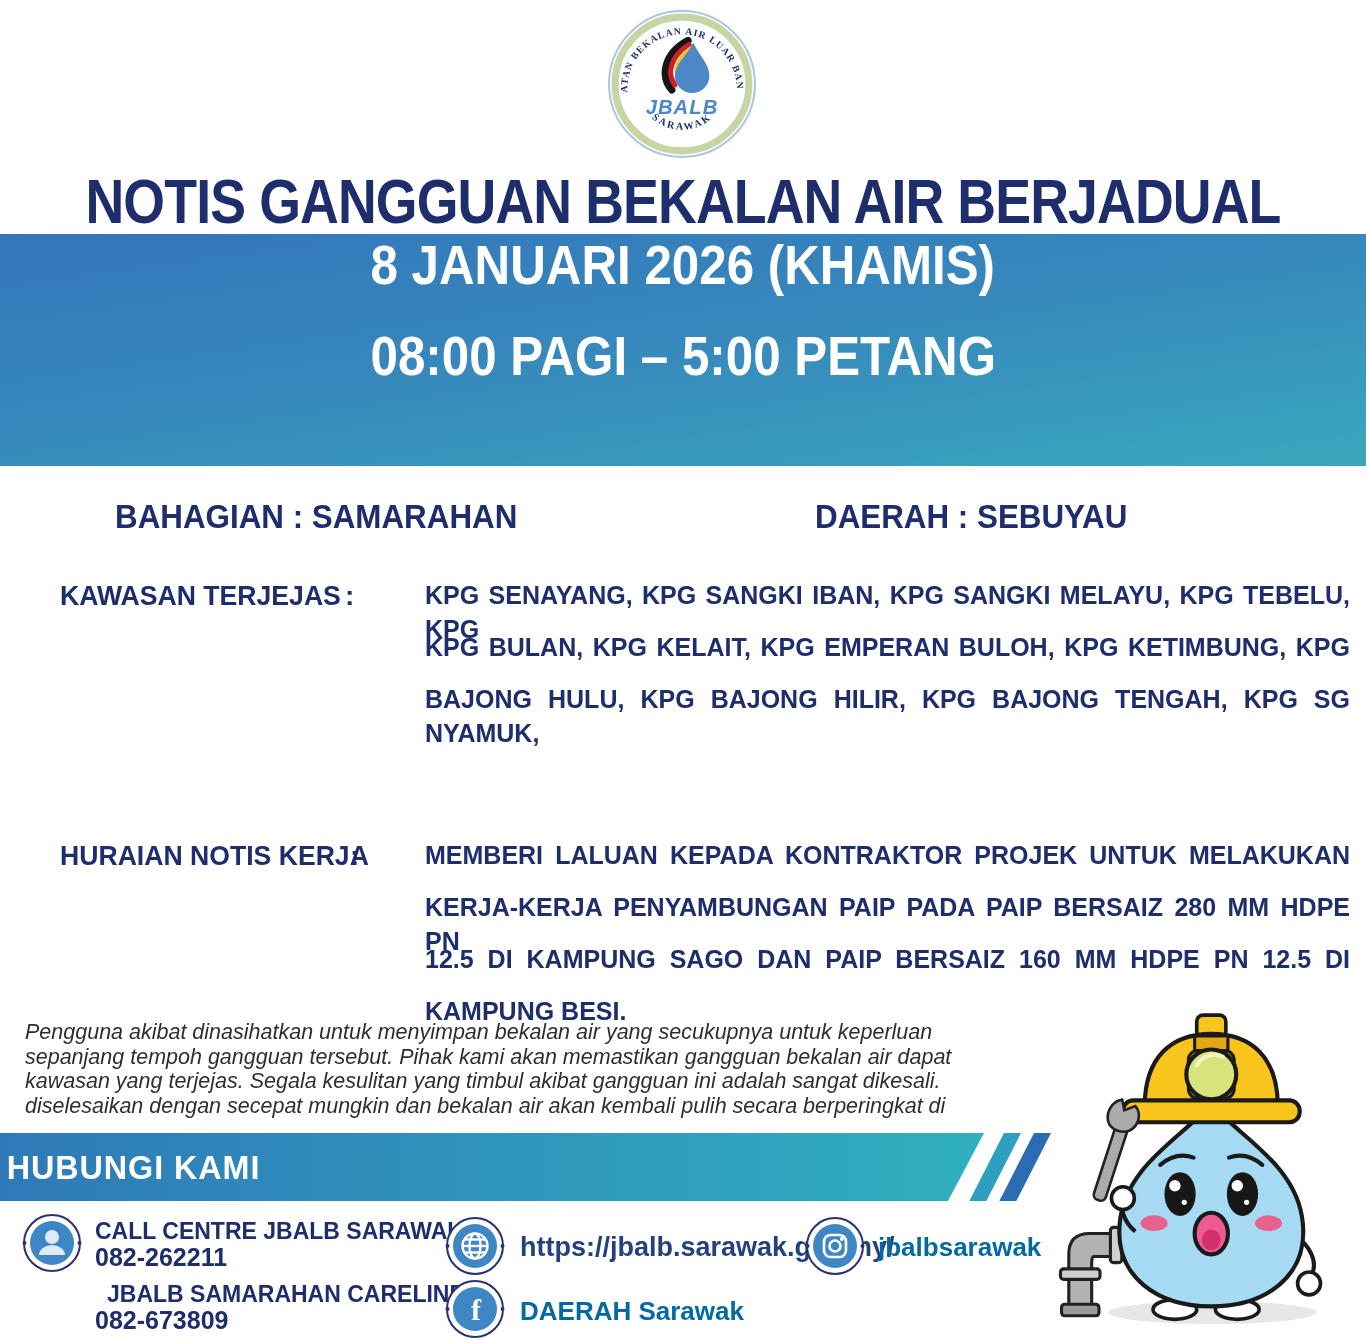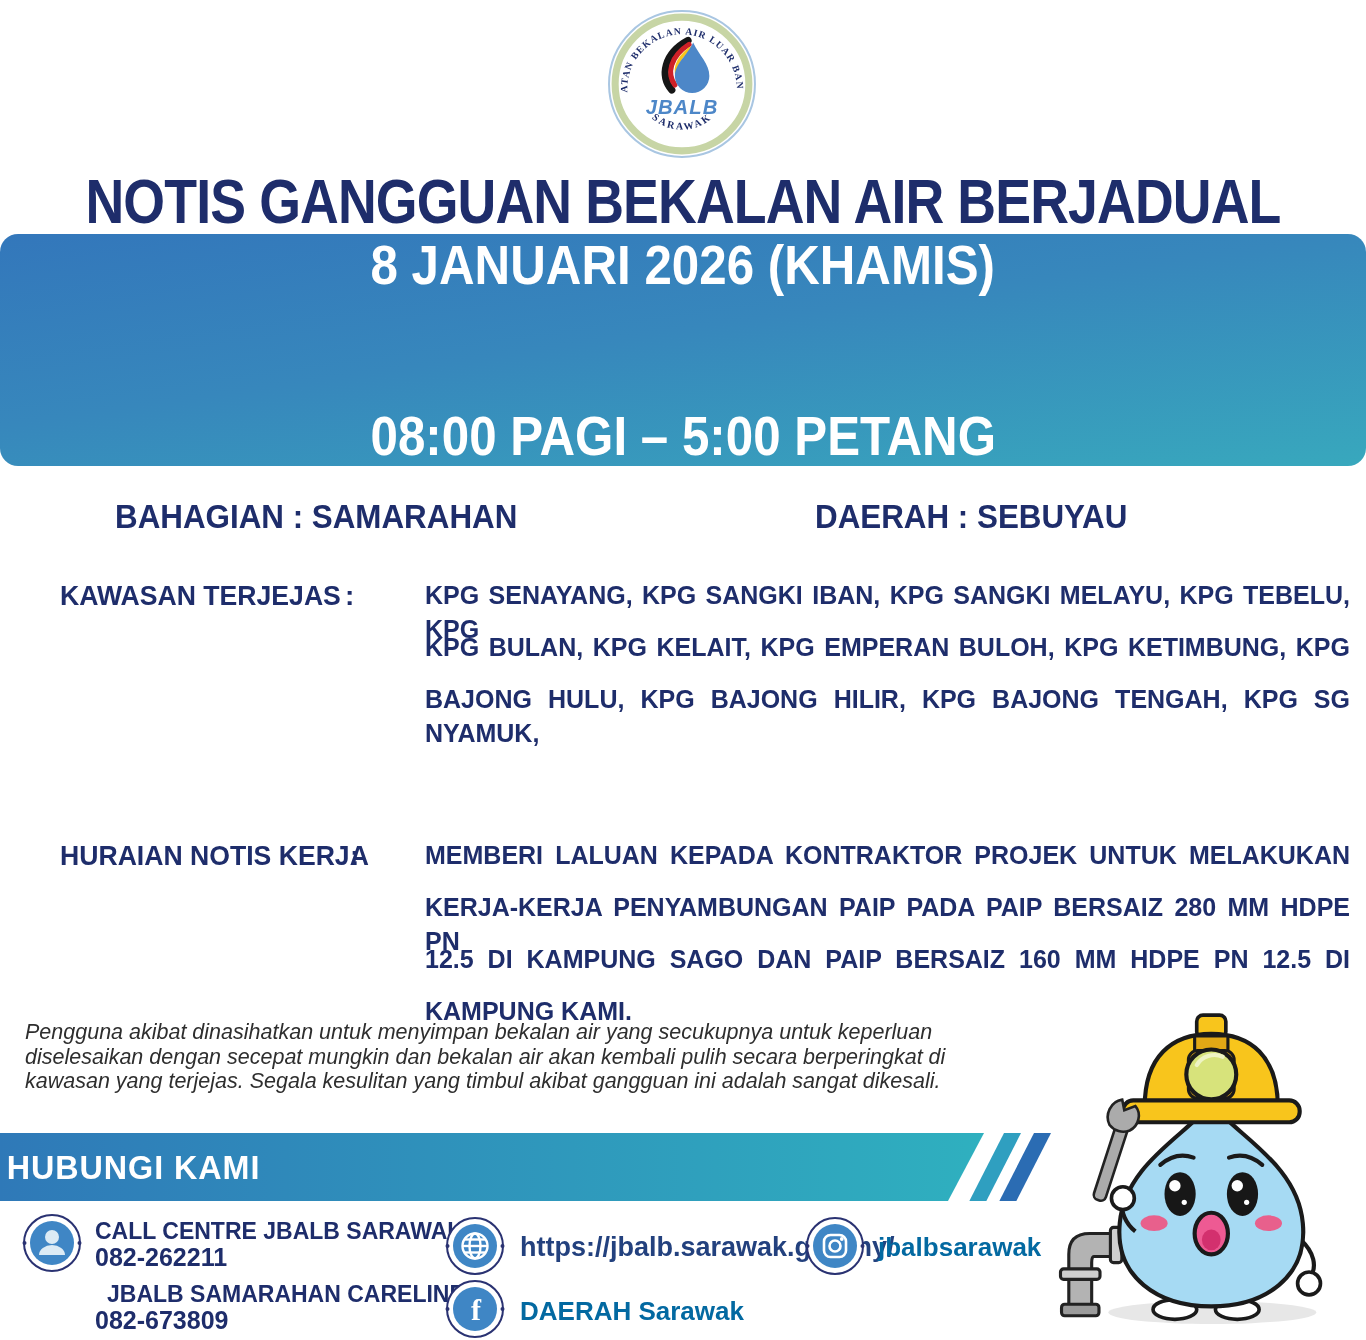--- a/index.html
+++ b/index.html
@@ -16,21 +16,21 @@
   .main-title{
     left:0;top:166px;width:1366px;text-align:center;
     font-size:61px;font-weight:bold;color:#1e2d6b;
     transform:scaleX(0.88) scaleY(1.04);letter-spacing:-1px;white-space:nowrap;
   }
 
   
   .banner{
     left:0;top:234px;width:1366px;height:232px;
     background:linear-gradient(172deg,#3377bb 0%,#3787bc 45%,#38a8bd 100%);
-    display:flex;flex-direction:column;align-items:center;justify-content:space-between;gap:24px;border-radius:18px;
+    display:flex;flex-direction:column;align-items:center;justify-content:flex-start;gap:30px;
   }
   .banner-line{
     color:#ffffff;font-weight:bold;font-size:53px;white-space:nowrap;
     transform:scaleX(0.93) scaleY(1.05);letter-spacing:0;
   }
 
   
   .region{font-size:33px;font-weight:bold;color:#1e2d6b;white-space:nowrap;transform:scaleX(0.95);transform-origin:left;}
   .bahagian{left:115px;top:498px;}
   .daerah{left:815px;top:498px;}
@@ -113,27 +113,28 @@
     <div class="body-line">KPG BULAN, KPG KELAIT, KPG EMPERAN BULOH, KPG KETIMBUNG, KPG</div>
     <div class="body-line">BAJONG HULU, KPG BAJONG HILIR, KPG BAJONG TENGAH, KPG SG NYAMUK,</div>
   </div>
 
   <div class="abs sec-label" style="left:60px;top:840px;">HURAIAN NOTIS KERJA</div>
   <div class="abs sec-colon" style="left:350px;top:840px;">:</div>
   <div class="abs body-lines" style="left:425px;top:838px;">
     <div class="body-line">MEMBERI LALUAN KEPADA KONTRAKTOR PROJEK UNTUK MELAKUKAN</div>
     <div class="body-line">KERJA-KERJA PENYAMBUNGAN PAIP PADA PAIP BERSAIZ 280 MM HDPE PN</div>
     <div class="body-line">12.5 DI KAMPUNG SAGO DAN PAIP BERSAIZ 160 MM HDPE PN 12.5 DI</div>
-    <div class="body-line last">KAMPUNG KAMI.</div>
+    <div class="body-line last">KAMPUNG BESI.</div>
   </div>
 
   <div class="abs disclaimer">
     <div>Pengguna akibat dinasihatkan untuk menyimpan bekalan air yang secukupnya untuk keperluan</div>
+    <div>sepanjang tempoh gangguan tersebut. Pihak kami akan memastikan gangguan bekalan air dapat</div>
+    <div>kawasan yang terjejas. Segala kesulitan yang timbul akibat gangguan ini adalah sangat dikesali.</div>
     <div>diselesaikan dengan secepat mungkin dan bekalan air akan kembali pulih secara berperingkat di</div>
-    <div>kawasan yang terjejas. Segala kesulitan yang timbul akibat gangguan ini adalah sangat dikesali.</div>
   </div>
 
   <div class="abs contact-bar">
     <div class="contact-bar-title">HUBUNGI KAMI</div>
   </div>
   <div class="abs stripe stripe-1"></div>
   <div class="abs stripe stripe-2"></div>
 
   <div class="abs" style="left:22px;top:1213px;">
     <svg class="f-icon" viewBox="0 0 60 60">

